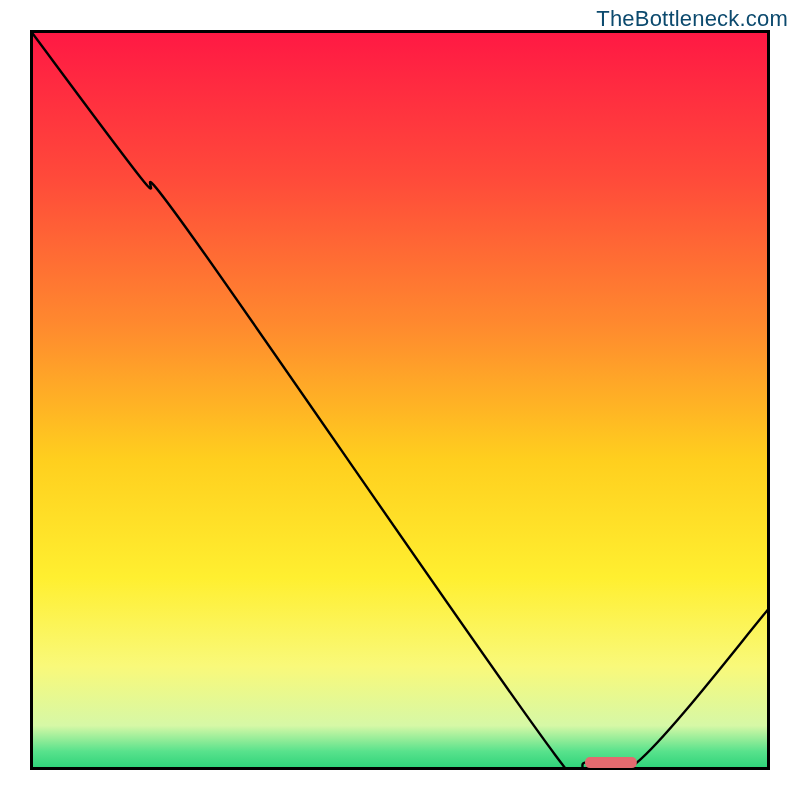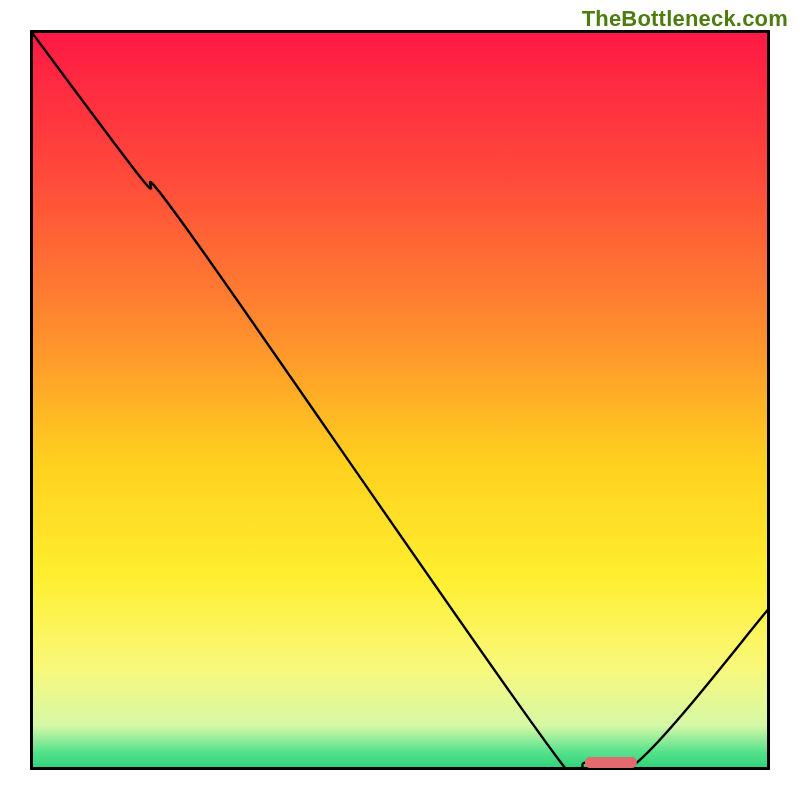--- a/index.html
+++ b/index.html
@@ -14,22 +14,22 @@
   .wrap {
     position: relative;
     width: 800px;
     height: 800px;
   }
   .watermark {
     position: absolute;
     top: 6px;
     right: 12px;
     font-size: 22px;
-    font-weight: 700;
-    color: #4d7c0f;
+    font-weight: 400;
+    color: #0c4a6e;
     letter-spacing: 0.2px;
     user-select: none;
   }
   .plot-area {
     position: absolute;
     left: 30px;
     top: 30px;
     width: 740px;
     height: 740px;
   }

